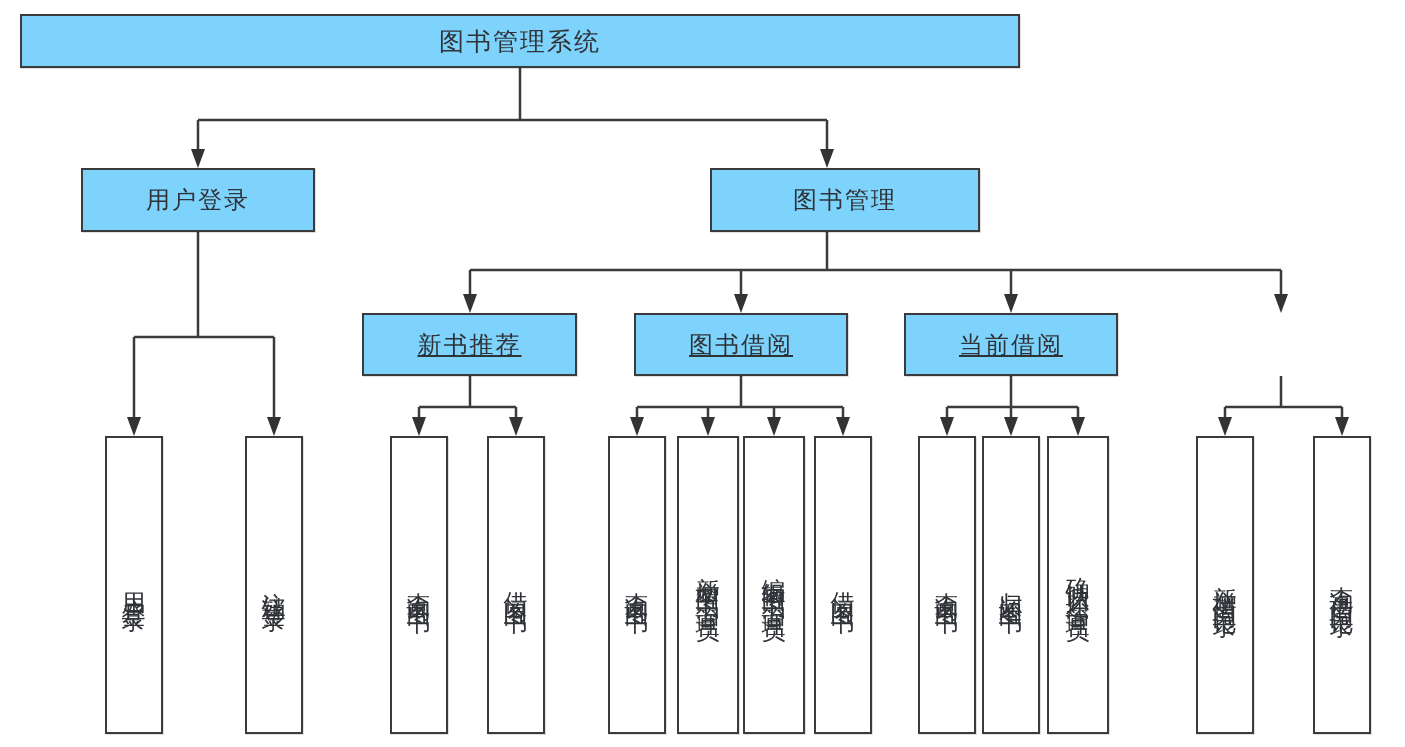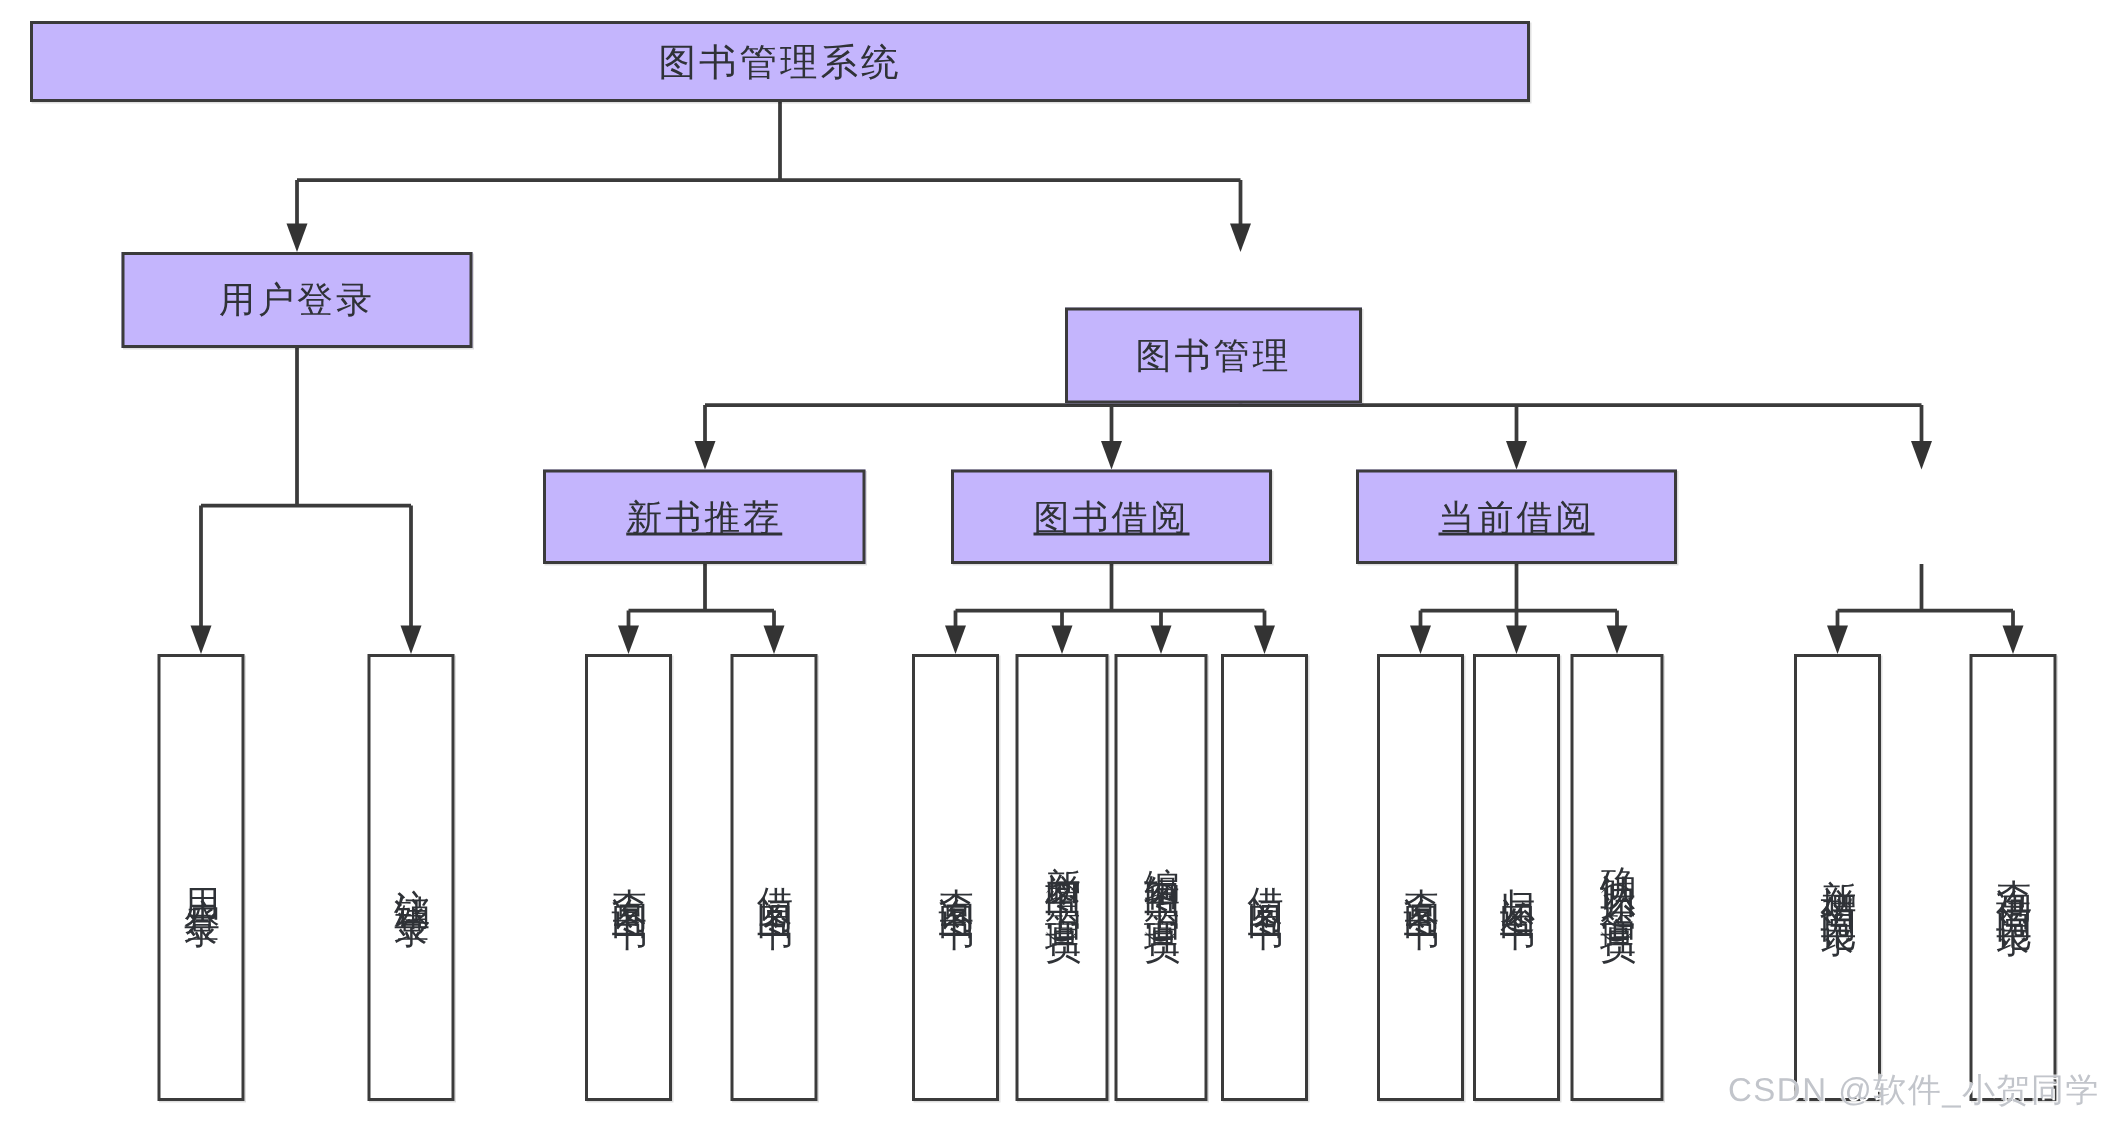--- a/index.html
+++ b/index.html
@@ -1,21 +1,21 @@
 <!DOCTYPE html>
 <html><head>
 <meta charset="utf-8">
 <style>
   html,body{margin:0;padding:0;background:#fff;}
   #stage{
     position:relative;width:1405px;height:747px;background:#ffffff;overflow:hidden;
     font-family:"Liberation Sans", sans-serif;
   }
   .box{
-    position:absolute;box-sizing:border-box;background:#c4b5fd;
+    position:absolute;box-sizing:border-box;background:#7dd3fc;
     border:2.5px solid #3b3b3b;
     display:flex;align-items:center;justify-content:center;
     color:#2f3237;font-size:24px;letter-spacing:2px;white-space:nowrap;
     box-shadow:1px 1px 0 rgba(0,0,0,0.12);
     z-index:2;
   }
   .leaf{
     position:absolute;box-sizing:border-box;background:#ffffff;
     border:2.5px solid #3b3b3b;
     display:flex;align-items:center;justify-content:center;
@@ -25,21 +25,21 @@
   }
   .leaf span{
     writing-mode:vertical-rl;text-orientation:mixed;
     font-size:24px;letter-spacing:6px;line-height:1.05;color:#2f3237;
   }
   .leaf.wide{width:62px;}
   
   .n-root{left:20px;top:14px;width:1000px;height:54px;font-size:25px;}
   
   .n-l2-user{left:81px;top:168px;width:234px;height:64px;}
-  .n-l2-book{left:710px;top:168px;width:198px;height:64px;margin-top:37px;}
+  .n-l2-book{left:710px;top:168px;width:270px;height:64px;}
   
   .n-l3{top:313px;height:63px;text-decoration:underline;}
   .n-l3-rec{left:362px;width:215px;}
   .n-l3-bor{left:634px;width:214px;}
   .n-l3-cur{left:904px;width:214px;}
   .n-l3-red{left:1174px;width:214px;}
   
   .lf-user1{left:105px;}  .lf-user2{left:245px;}
   
   .lf-rec1{left:390px;}   .lf-rec2{left:487px;}
@@ -153,15 +153,14 @@
     <span>确认归还（管理员）</span>
   </div>
 
   <div class="leaf lf-red1">
     <span>新增借阅记录</span>
   </div>
   <div class="leaf lf-red2">
     <span>查询借阅记录</span>
   </div>
 
-  <div class="watermark">CSDN @软件_小贺同学</div>
 
 </div>
 
 </body></html>

